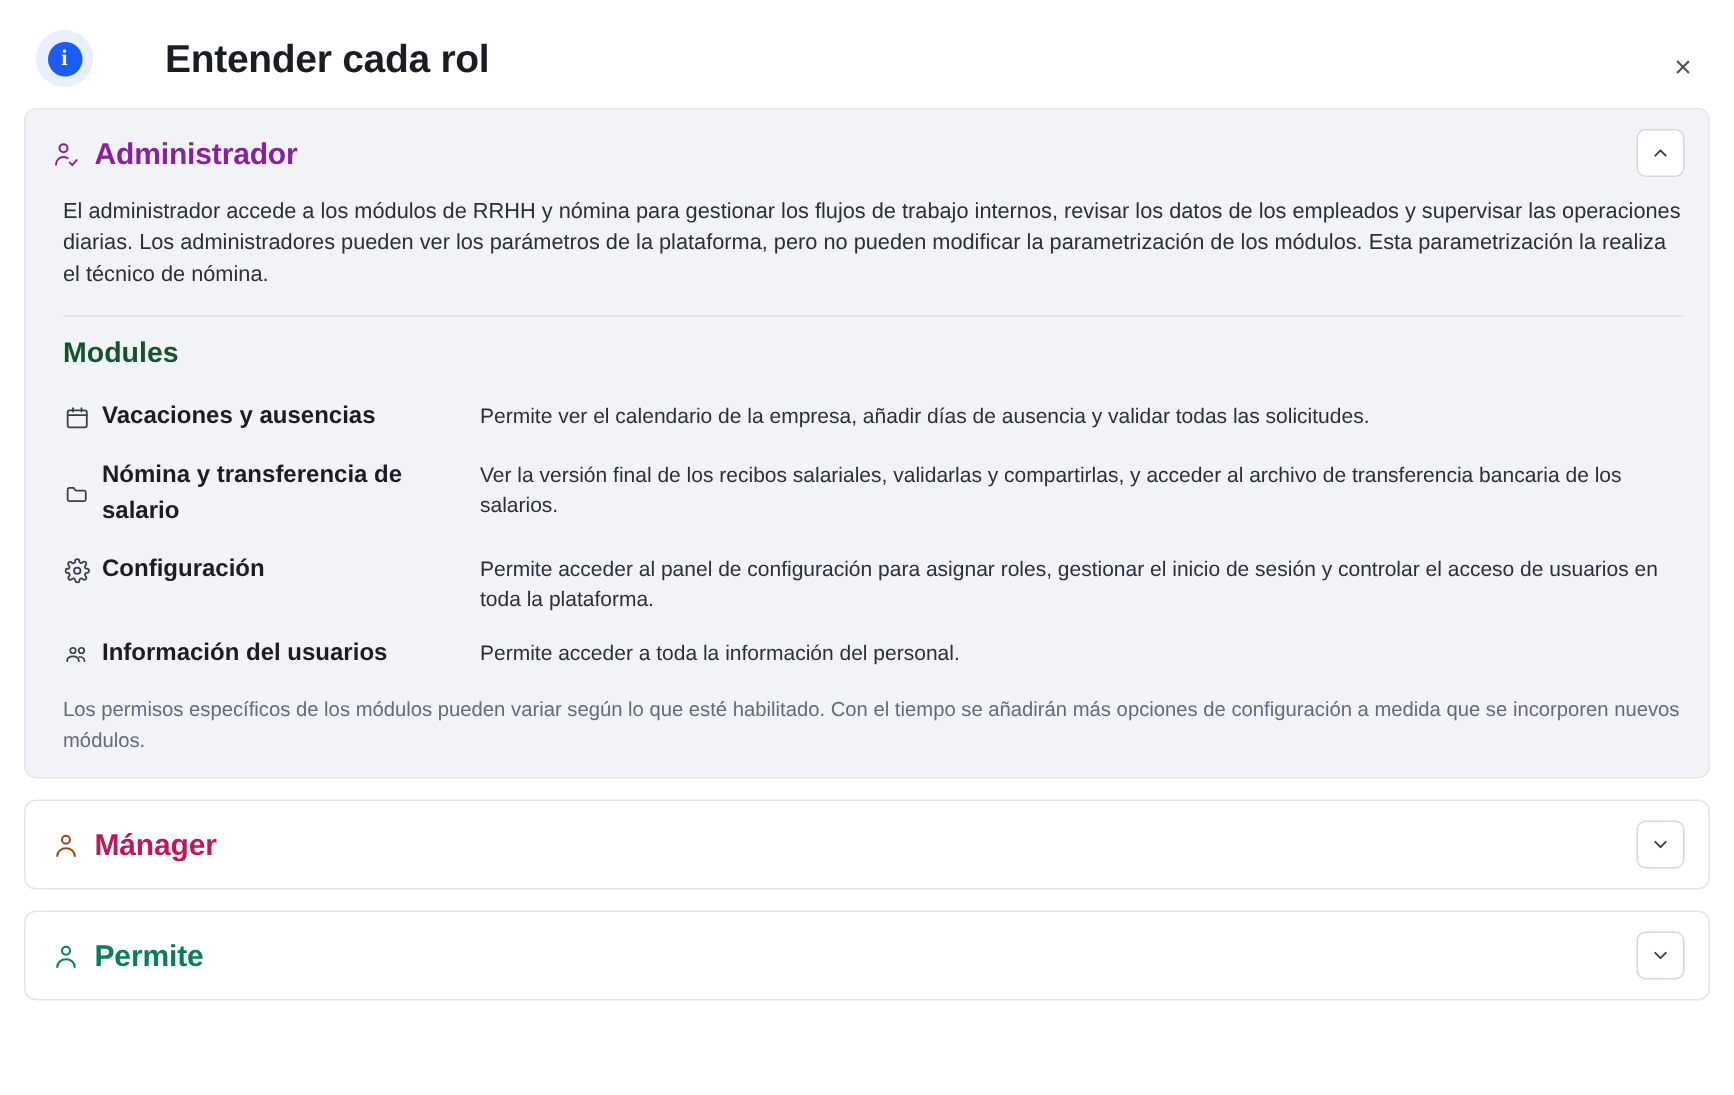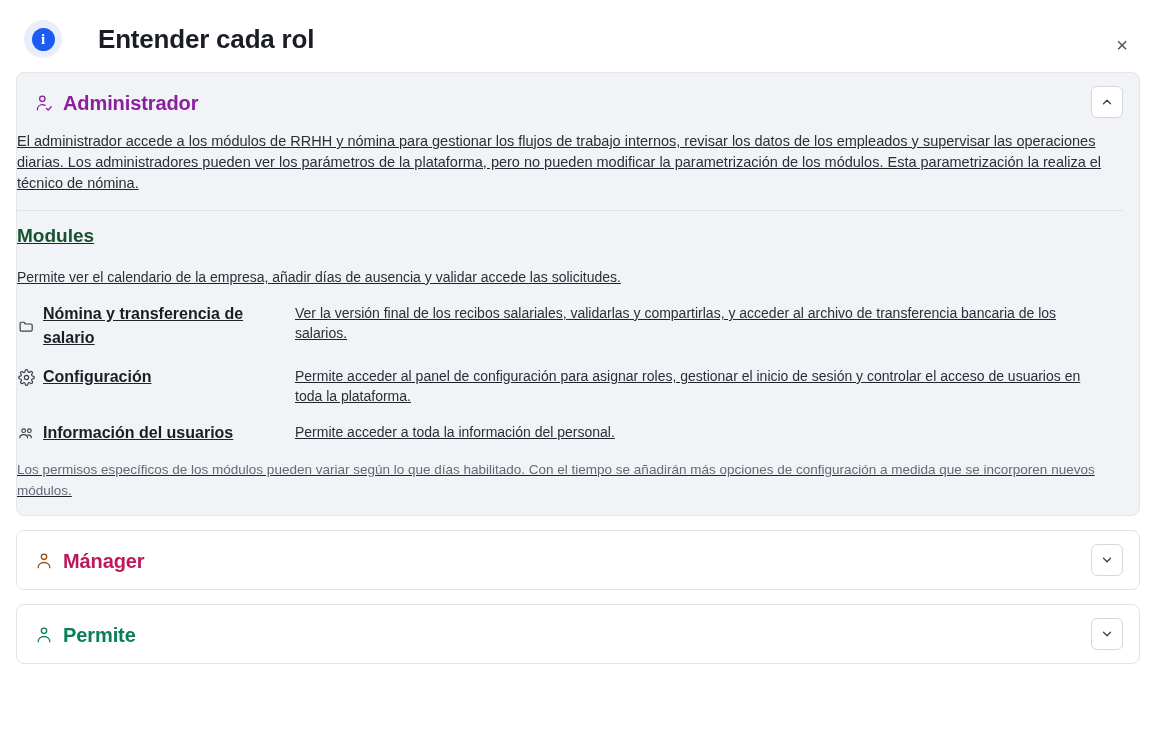--- a/index.html
+++ b/index.html
@@ -39,21 +39,21 @@
     color: #fff;
     font-size: 15px;
     font-weight: bold;
     font-family: "Liberation Serif", serif;
     display: flex; align-items: center; justify-content: center;
     line-height: 1;
   }
   .dialog-title {
     font-size: 26px;
     font-weight: bold;
-    margin-left: 36px;
+    margin-left: 48px;
     letter-spacing: -0.2px;
     color: #1a1d24;
   }
   .close-btn {
     position: absolute;
     right: 22px;
     top: 33px;
     width: 24px; height: 24px;
     color: #4d545e;
     font-size: 20px;
@@ -109,21 +109,21 @@
     border: 1px solid #d3d7de;
     border-radius: 6px;
     background: #fff;
     display: flex; align-items: center; justify-content: center;
     cursor: pointer;
     padding: 0;
   }
   .chevron-btn svg { display: block; }
 
   
-  .card-body { padding: 0 16px 14px 0; text-decoration: underline; }
+  .card-body { padding: 0 16px 14px 25px; }
   .desc {
     font-size: 14.5px;
     line-height: 21px;
     color: #2a2f38;
     margin: 0 0 16px 0;
     max-width: 1092px;
   }
   .divider {
     height: 1px;
     background: #dfe2e8;
@@ -206,21 +206,32 @@
           </svg>
         </button>
       </div>
 
       <div class="card-body">
         <p class="desc">El administrador accede a los módulos de RRHH y nómina para gestionar los flujos de trabajo internos, revisar los datos de los empleados y supervisar las operaciones diarias. Los administradores pueden ver los parámetros de la plataforma, pero no pueden modificar la parametrización de los módulos. Esta parametrización la realiza el técnico de nómina.</p>
         <div class="divider"></div>
         <div class="modules-title">Modules</div>
 
         <div class="module-row">
-          <div class="module-desc">Permite ver el calendario de la empresa, añadir días de ausencia y validar accede las solicitudes.</div>
+          <div class="module-left">
+            <span class="module-icon">
+              <svg width="17" height="17" viewBox="0 0 24 24" fill="none" stroke="#3a4049" stroke-width="1.7" stroke-linecap="round" stroke-linejoin="round">
+                <rect x="3" y="5" width="18" height="16" rx="2"></rect>
+                <line x1="3" y1="9.5" x2="21" y2="9.5"></line>
+                <line x1="8" y1="3" x2="8" y2="6"></line>
+                <line x1="16" y1="3" x2="16" y2="6"></line>
+              </svg>
+            </span>
+            <span class="module-name">Vacaciones y ausencias</span>
+          </div>
+          <div class="module-desc">Permite ver el calendario de la empresa, añadir días de ausencia y validar todas las solicitudes.</div>
         </div>
 
         <div class="module-row">
           <div class="module-left">
             <span class="module-icon">
               <svg width="17" height="17" viewBox="0 0 24 24" fill="none" stroke="#3a4049" stroke-width="1.7" stroke-linecap="round" stroke-linejoin="round">
                 <path d="M3 7.5a1.5 1.5 0 0 1 1.5-1.5h4l2 2.5h8A1.5 1.5 0 0 1 20 10v7a1.5 1.5 0 0 1-1.5 1.5h-14A1.5 1.5 0 0 1 3 17z"></path>
               </svg>
             </span>
             <span class="module-name">Nómina y transferencia de salario</span>
@@ -249,21 +260,21 @@
                 <circle cx="16" cy="8" r="2.6"></circle>
                 <path d="M2.5 18c0-2.6 2.2-4.4 5.5-4.4S13.5 15.4 13.5 18"></path>
                 <path d="M14 13.9c2.9.2 4.8 2 4.8 4.1"></path>
               </svg>
             </span>
             <span class="module-name">Información del usuarios</span>
           </div>
           <div class="module-desc">Permite acceder a toda la información del personal.</div>
         </div>
 
-        <p class="footnote">Los permisos específicos de los módulos pueden variar según lo que días habilitado. Con el tiempo se añadirán más opciones de configuración a medida que se incorporen nuevos módulos.</p>
+        <p class="footnote">Los permisos específicos de los módulos pueden variar según lo que esté habilitado. Con el tiempo se añadirán más opciones de configuración a medida que se incorporen nuevos módulos.</p>
       </div>
     </div>
 
     <div class="card">
       <div class="card-head">
         <span class="role-icon">
           <svg width="20" height="20" viewBox="0 0 24 24" fill="none" stroke="#9a4b10" stroke-width="1.6" stroke-linecap="round" stroke-linejoin="round">
             <circle cx="12" cy="7" r="3.2"></circle>
             <path d="M5 20c0-3.6 3.1-6.2 7-6.2s7 2.6 7 6.2"></path>
           </svg>

